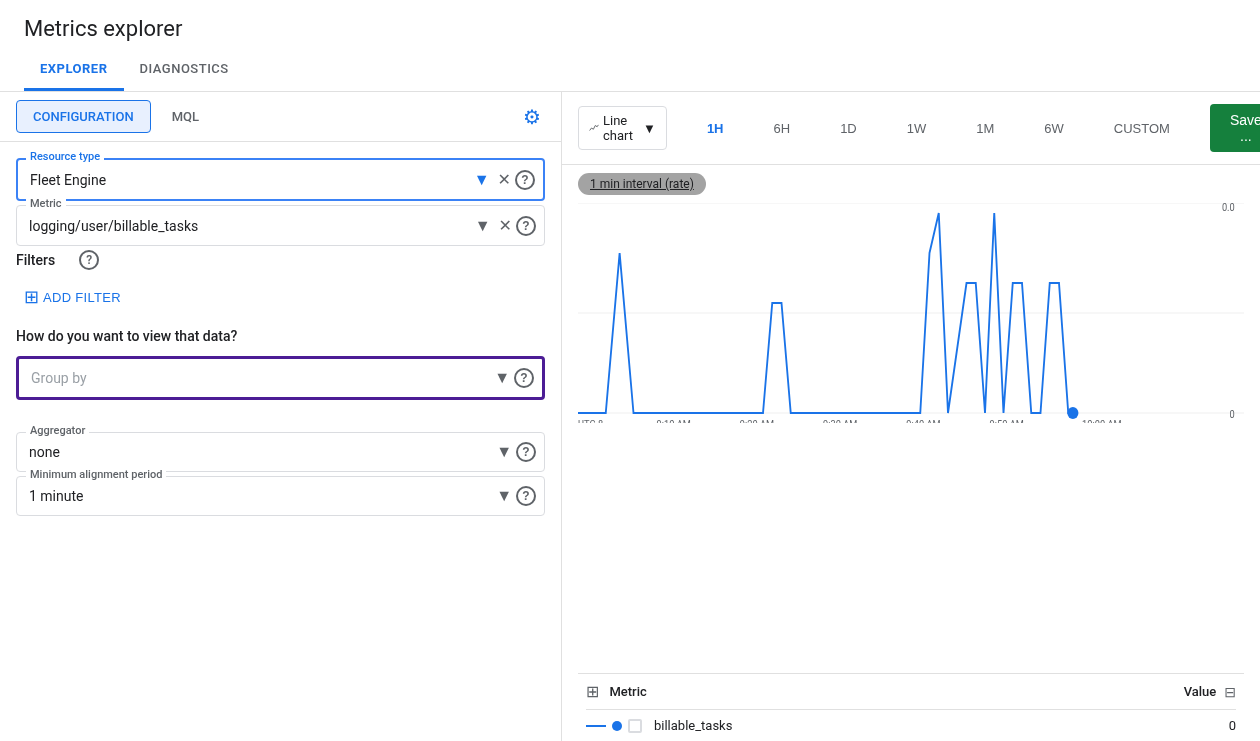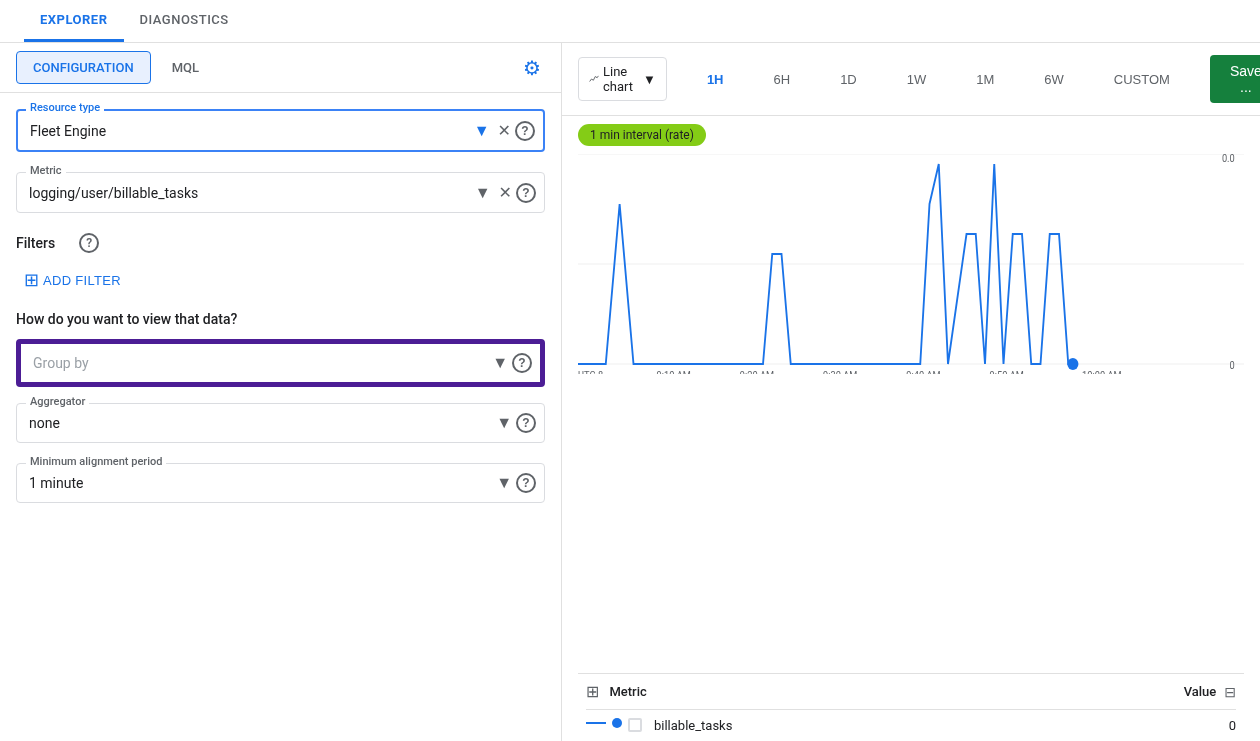--- a/index.html
+++ b/index.html
@@ -21,53 +21,53 @@
     .panel-tabs { display: flex; align-items: center; padding: 8px 16px; border-bottom: 1px solid #e0e0e0; gap: 4px; }
     .panel-tab { padding: 8px 16px; font-size: 13px; font-weight: 500; cursor: pointer; border-radius: 4px; color: #5f6368; }
     .panel-tab.active { background: #e8f0fe; color: #1a73e8; border: 1px solid #1a73e8; border-radius: 4px; }
     .panel-tab:not(.active) { border: 1px solid transparent; }
 
     .gear-btn { margin-left: auto; background: none; border: none; cursor: pointer; color: #1a73e8; font-size: 20px; padding: 4px; }
 
     .panel-scroll { flex: 1; overflow-y: auto; padding: 16px 16px; }
 
     
-    .field-group { margin-bottom: 20px; position: relative; }
+    .field-group { margin-bottom: 4px; position: relative; }
     .field-label-float { position: absolute; top: -8px; left: 10px; background: #fff; padding: 0 4px; font-size: 11px; color: #1a73e8; font-weight: 500; z-index: 1; }
     .field-select-wrapper { display: flex; align-items: center; border: 2px solid #3b82f6; border-radius: 4px; padding: 8px 8px 8px 12px; background: #fff; }
     .field-select-wrapper.normal { border-color: #dadce0; border-width: 1px; }
     .field-select-text { flex: 1; font-size: 14px; color: #202124; }
     .field-icon-btn { background: none; border: none; cursor: pointer; color: #5f6368; font-size: 16px; padding: 2px 4px; }
     .field-icon-btn.blue { color: #1a73e8; }
 
     .filters-row { display: flex; align-items: center; gap: 24px; margin-bottom: 12px; }
     .filters-label { font-size: 14px; font-weight: 500; color: #202124; }
     .help-icon { color: #5f6368; font-size: 16px; cursor: pointer; }
 
     .add-filter-btn { display: flex; align-items: center; gap: 4px; color: #1a73e8; font-size: 13px; font-weight: 500; cursor: pointer; border: none; background: none; padding: 4px 8px; }
     .add-filter-icon { font-size: 16px; font-weight: 700; }
 
     .section-heading { font-size: 14px; font-weight: 500; color: #202124; margin: 16px 0 12px; }
 
     
-    .group-by-wrapper { display: flex; align-items: center; border: 5px solid #4c1d95; border-radius: 4px; padding: 8px 8px 8px 12px; background: #fff; margin-bottom: 16px; }
+    .group-by-wrapper { display: flex; align-items: center; border: 3px solid #4c1d95; border-radius: 4px; padding: 8px 8px 8px 12px; background: #fff; margin-bottom: 32px; }
     .group-by-text { flex: 1; font-size: 14px; color: #9aa0a6; }
 
     
     .right-panel { flex: 1; display: flex; flex-direction: column; overflow: hidden; }
 
     .chart-toolbar { display: flex; align-items: center; padding: 12px 16px; gap: 30px; border-bottom: 1px solid #e0e0e0; }
     .chart-type-select { display: flex; align-items: center; gap: 4px; border: 1px solid #dadce0; border-radius: 4px; padding: 6px 10px; cursor: pointer; font-size: 13px; color: #202124; background: #fff; }
     .time-btn { padding: 6px 10px; font-size: 13px; cursor: pointer; border: none; background: none; color: #5f6368; border-radius: 4px; }
     .time-btn.active { color: #1a73e8; font-weight: 500; }
     .save-btn { margin-left: auto; background: #15803d; color: #fff; border: none; border-radius: 4px; padding: 8px 20px; font-size: 14px; font-weight: 500; cursor: pointer; }
 
     .chart-area { flex: 1; position: relative; padding: 8px 16px 0; display: flex; flex-direction: column; }
 
-    .interval-badge { display: inline-flex; align-items: center; background: #84cc16; border-radius: 16px; padding: 4px 12px; font-size: 12px; color: #202124; margin-bottom: 8px; align-self: flex-start; }
+    .interval-badge { display: inline-flex; align-items: center; background: #a3a3a3; border-radius: 16px; padding: 4px 12px; font-size: 12px; color: #202124; margin-bottom: 8px; align-self: flex-start; text-decoration: underline; }
 
     .chart-svg-container { flex: 1; position: relative; }
 
     
     .legend-table { border-top: 1px solid #e0e0e0; padding: 0 8px; }
     .legend-header { display: flex; align-items: center; padding: 8px 0; border-bottom: 1px solid #e0e0e0; font-size: 13px; font-weight: 500; color: #202124; }
     .legend-metric-col { display: flex; align-items: center; gap: 6px; flex: 1; }
     .legend-row { display: flex; align-items: center; padding: 8px 0; font-size: 13px; color: #202124; }
     .legend-line-indicator { width: 20px; height: 2px; background: #1a73e8; margin-right: 4px; }
     .legend-dot { width: 10px; height: 10px; border-radius: 50%; background: #1a73e8; flex-shrink: 0; }
@@ -77,20 +77,21 @@
     
     .panel-scroll::-webkit-scrollbar { width: 8px; }
     .panel-scroll::-webkit-scrollbar-track { background: #f1f3f4; }
     .panel-scroll::-webkit-scrollbar-thumb { background: #bdc1c6; border-radius: 4px; }
   </style>
 </head>
 <body>
 
 <div class="app-container">
 
+  <div class="app-title">Metrics explorer</div>
 
   <div class="top-nav">
     <div class="nav-tab active">EXPLORER</div>
     <div class="nav-tab">DIAGNOSTICS</div>
   </div>
 
   <div class="main-content">
 
     <div class="left-panel">
 
@@ -216,21 +217,21 @@
         <div class="legend-table">
           <div class="legend-header">
             <div class="legend-metric-col">
               <span style="font-size:16px; color:#5f6368; margin-right:4px;">⊞</span>
               <span>Metric</span>
             </div>
             <span style="margin-right:8px;">Value</span>
             <span style="font-size:14px; color:#5f6368;">⊟</span>
           </div>
           <div class="legend-row">
-            <div style="display:flex; align-items:flex-start; gap:6px; flex:1;">
+            <div style="display:flex; align-items:center; gap:6px; flex:1;">
               <div style="display:flex; align-items:center; gap:2px; flex-shrink:0;">
                 <div class="legend-line-indicator"></div>
                 <div class="legend-dot"></div>
               </div>
               <div class="legend-checkbox"></div>
               <span class="legend-metric-name">billable_tasks</span>
             </div>
             <span style="min-width:60px; text-align:right;">0</span>
           </div>
         </div>

